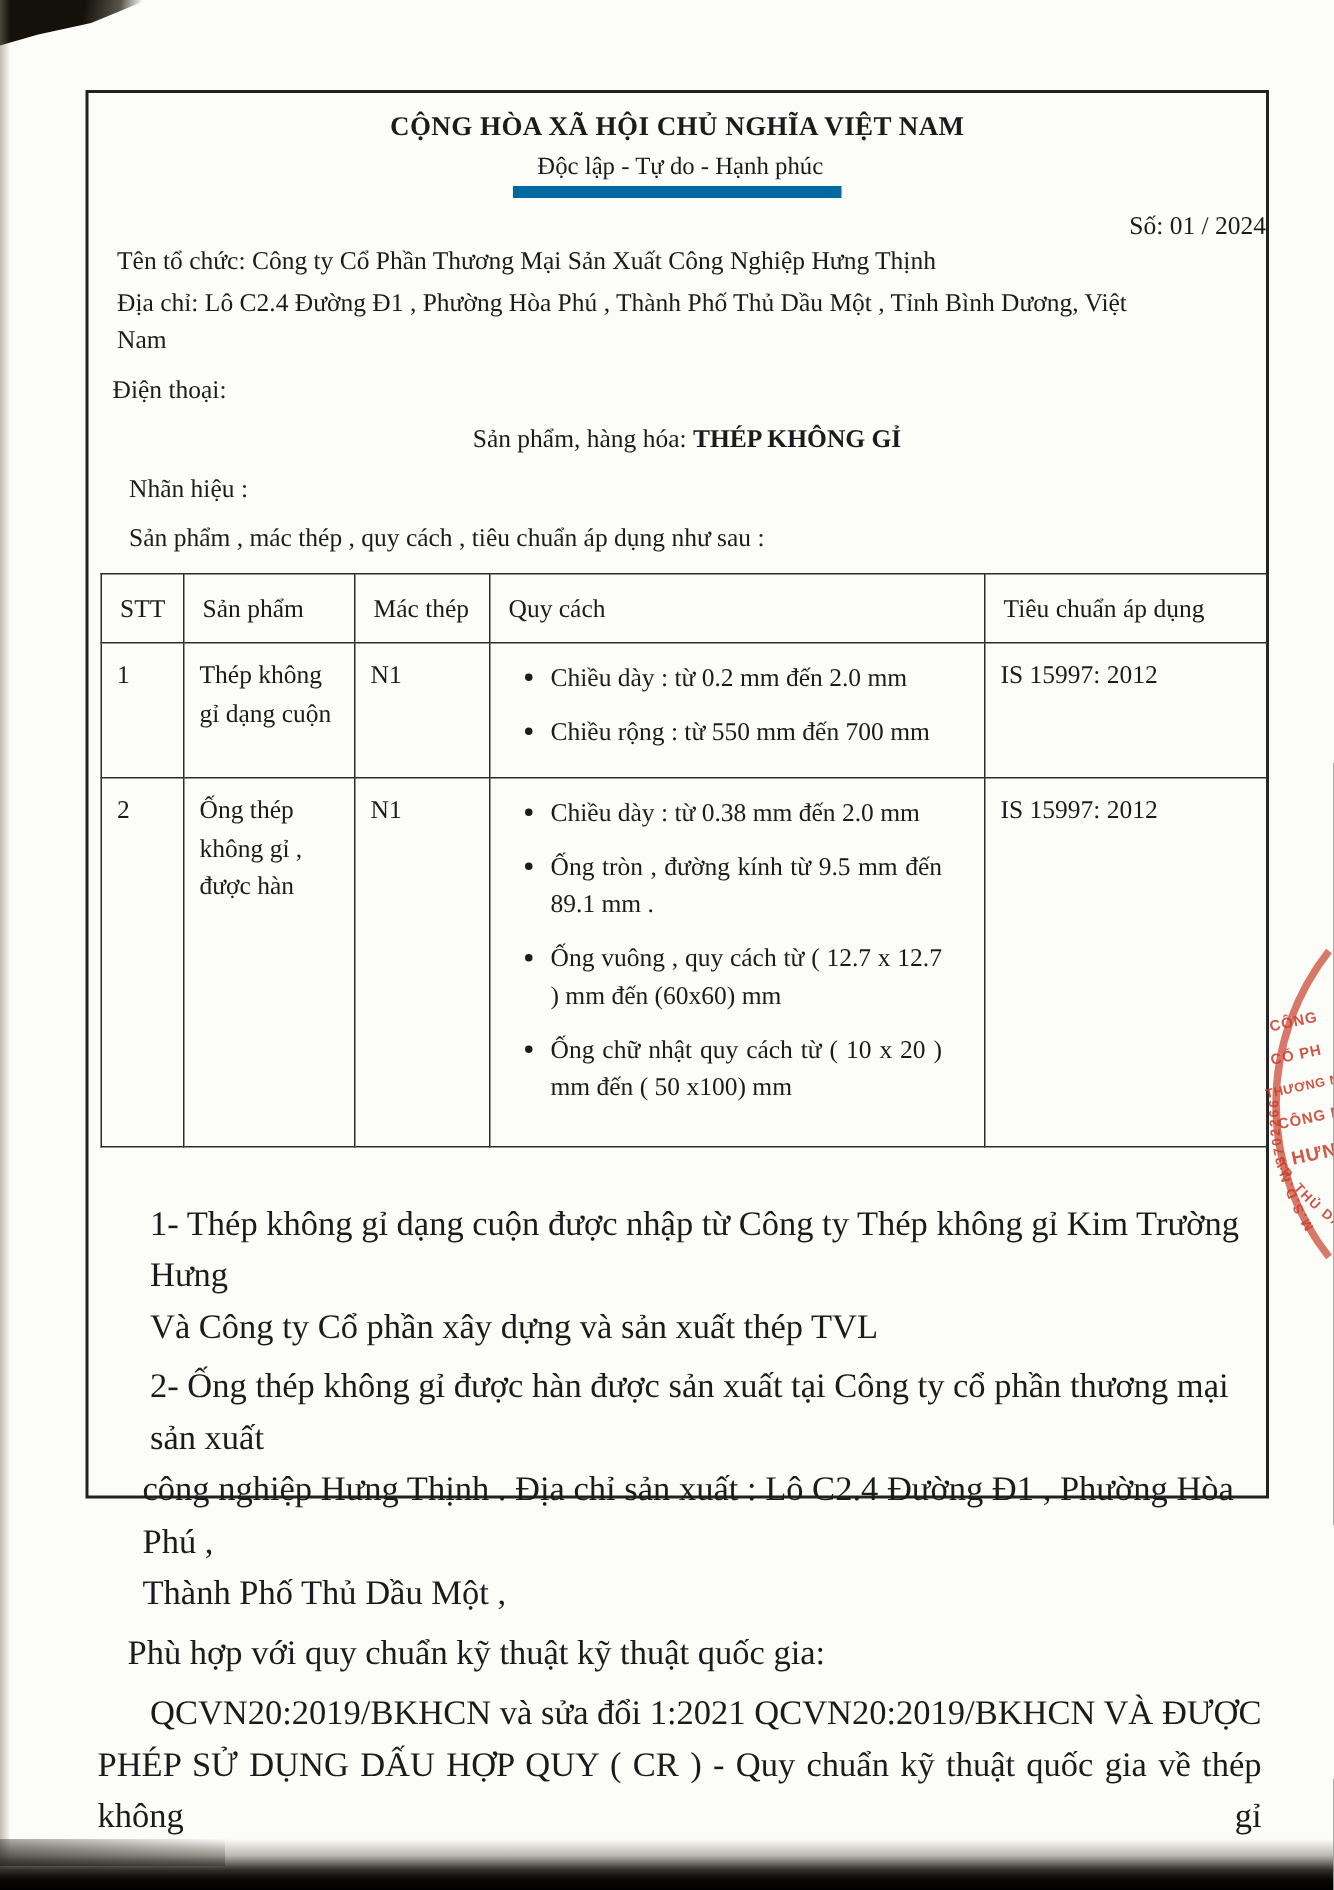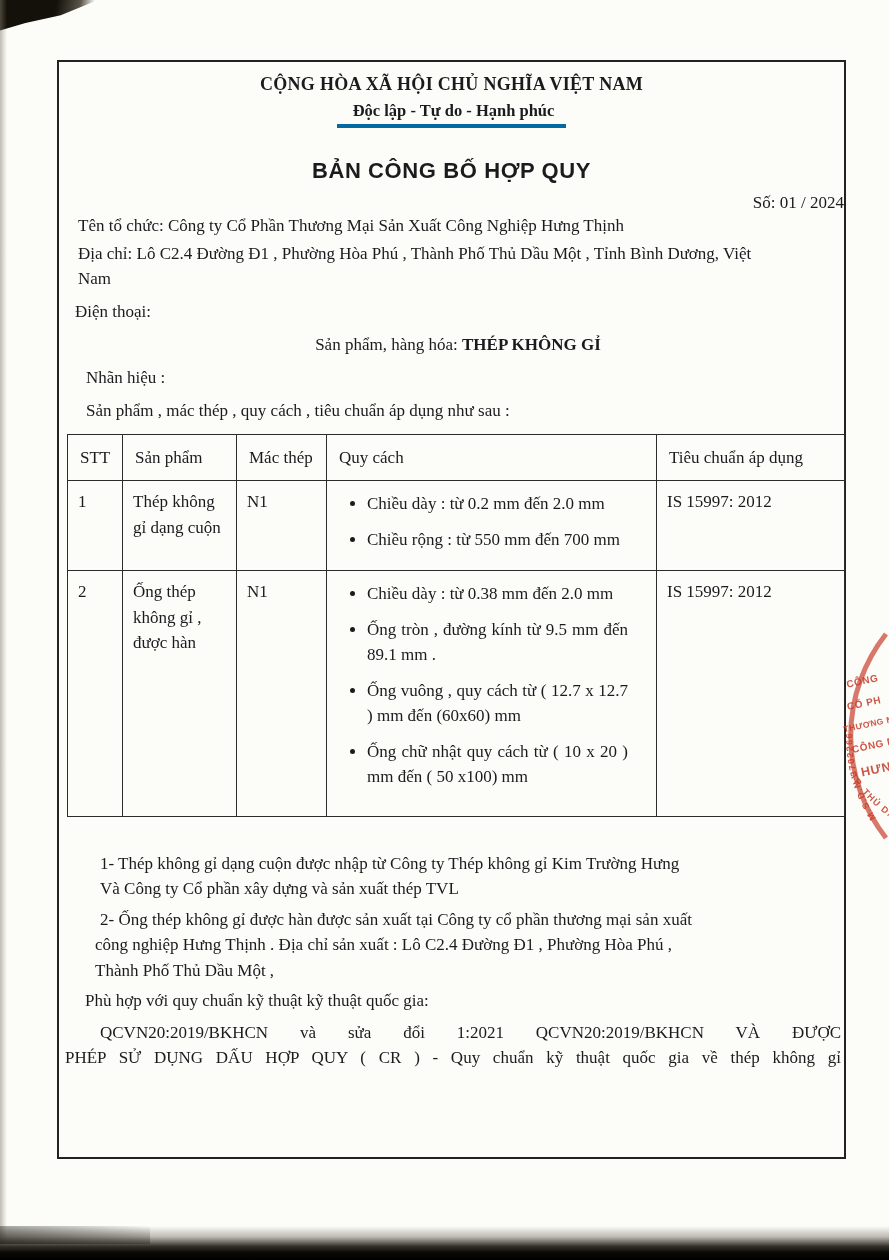--- a/index.html
+++ b/index.html
@@ -25,29 +25,29 @@
     background:linear-gradient(to bottom, rgba(60,55,45,0) 0%, rgba(110,104,92,.45) 32%,
       #33302a 60%, #0a0906 78%, #000 100%);
   }
   .scan-bottom-left{
     position:absolute; left:0; bottom:16px; width:150px; height:18px;
     background:linear-gradient(to top right, #23201a, rgba(35,32,26,0)); opacity:.75;
   }
 
   
   .frame{
-    position:absolute; left:57px; top:60px; width:789px; height:1099px;
+    position:absolute; left:57px; top:60px; width:789px; height:939px;
     border:2px solid #222; padding:12px 0 0 0;
   }
 
   
   .nat-title{ text-align:center; font-weight:700; font-size:18px; letter-spacing:.3px; }
   .motto-wrap{ text-align:center; margin-top:6px; }
-  .motto{ display:inline-block; font-weight:700; font-size:16.5px;
-          border-bottom:4px solid #0369a1; padding:0 12px 3px 16px; }
+  .motto{ display:inline-block; font-weight:400; font-size:16.5px;
+          border-bottom:8px solid #0369a1; padding:0 12px 3px 16px; }
   .doc-title{ margin-top:30px; text-align:center; font-family:"Liberation Sans",sans-serif;
               font-weight:700; font-size:22px; letter-spacing:.6px; }
   .doc-number{ margin-top:9px; text-align:right; font-size:17px; }
 
   
   .para{ font-size:17px; line-height:1.5; margin-right:14px; }
   .p-org{ margin-left:19px; }
   .p-addr{ margin-top:2px; margin-left:19px; padding-right:78px; }
   .p-phone{ margin-top:7px; margin-left:16px; }
   .p-product{ margin-top:8px; margin-left:27px;text-align:center; }
@@ -68,21 +68,21 @@
   .h-stt, .cell-stt{ text-align:center; padding-left:4px; }
   .cell-product{ text-align:justify; padding-right:8px; }
   .cell-grade{ padding-left:26px; }
   .cell-standard{ padding-left:10px; }
   ul.specs{ margin:2px 0 0 30px; padding:0; list-style:disc outside; }
   ul.specs li{ margin:0 0 10px 0; padding-right:22px; text-align:justify; }
   .row-tall td{ padding-bottom:16px; }
 
   
   .notes{ margin-top:34px; }
-  .note-line{ font-size:17px; line-height:1.5; margin-right:14px; }
+  .note-line{ font-size:23px; line-height:1.5; margin-right:14px; }
   .ind-a{ margin-left:41px; }
   .ind-b{ margin-left:36px; }
   .ind-c{ margin-left:26px; }
   .mt{ margin-top:5px; }
   .comp-l1{ margin-left:41px; margin-right:3px; text-align:justify; text-align-last:justify; margin-top:6px; }
   .comp-l2{ margin-left:6px;  margin-right:3px; text-align:justify; text-align-last:justify; }
 
   
   .stamp{ position:absolute; left:824px; top:628px; }
   .seal-arc{ font-family:"Liberation Sans",sans-serif; font-size:9px; font-weight:700;
@@ -102,21 +102,20 @@
   <div class="scan-bottom"></div>
   <div class="scan-bottom-left"></div>
 
   <div class="frame">
 
     <div class="nat-title">CỘNG HÒA XÃ HỘI CHỦ NGHĨA VIỆT NAM</div>
     <div class="motto-wrap">
       <span class="motto">Độc lập - Tự do - Hạnh phúc</span>
     </div>
 
-    <div class="doc-title">BẢN CÔNG BỐ HỢP QUY</div>
     <div class="doc-number">Số: 01 / 2024</div>
 
     <p class="para p-org">Tên tổ chức: Công ty Cổ Phần Thương Mại Sản Xuất Công Nghiệp Hưng Thịnh</p>
     <p class="para p-addr">Địa chỉ: Lô C2.4 Đường Đ1 , Phường Hòa Phú , Thành Phố Thủ Dầu Một , Tỉnh Bình Dương, Việt Nam</p>
     <p class="para p-phone">Điện thoại:</p>
     <p class="para p-product"><span>Sản phẩm, hàng hóa: </span><b>THÉP KHÔNG GỈ</b></p>
     <p class="para p-brand">Nhãn hiệu :</p>
     <p class="para p-intro">Sản phẩm , mác thép , quy cách , tiêu chuẩn áp dụng như sau :</p>
 
     <table class="spec-table">

